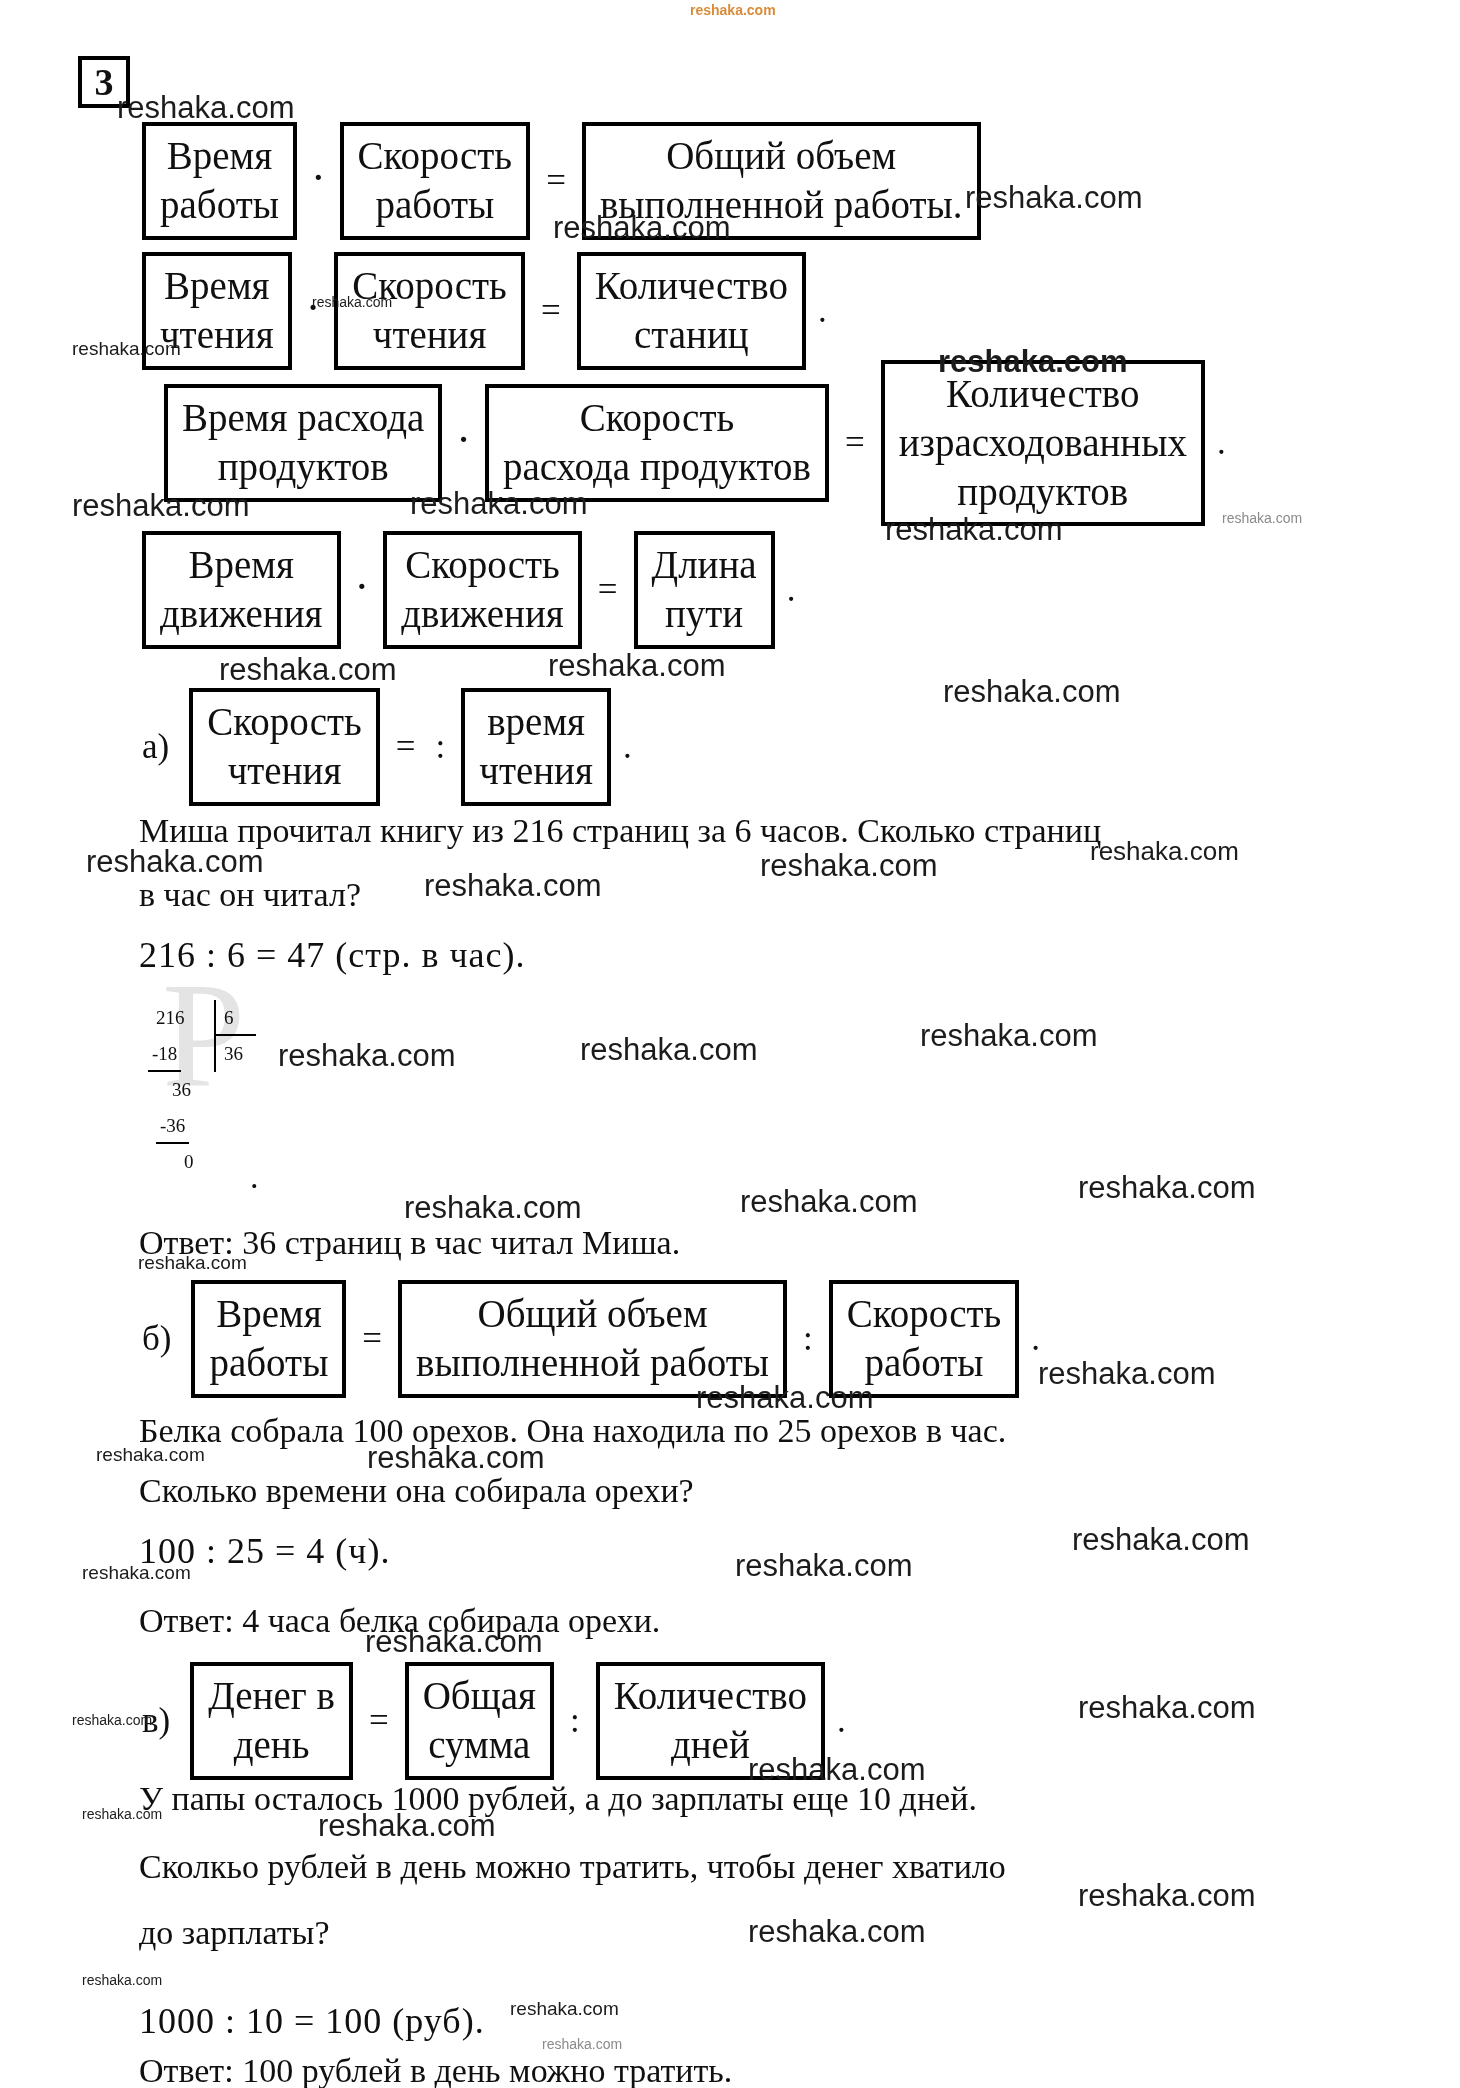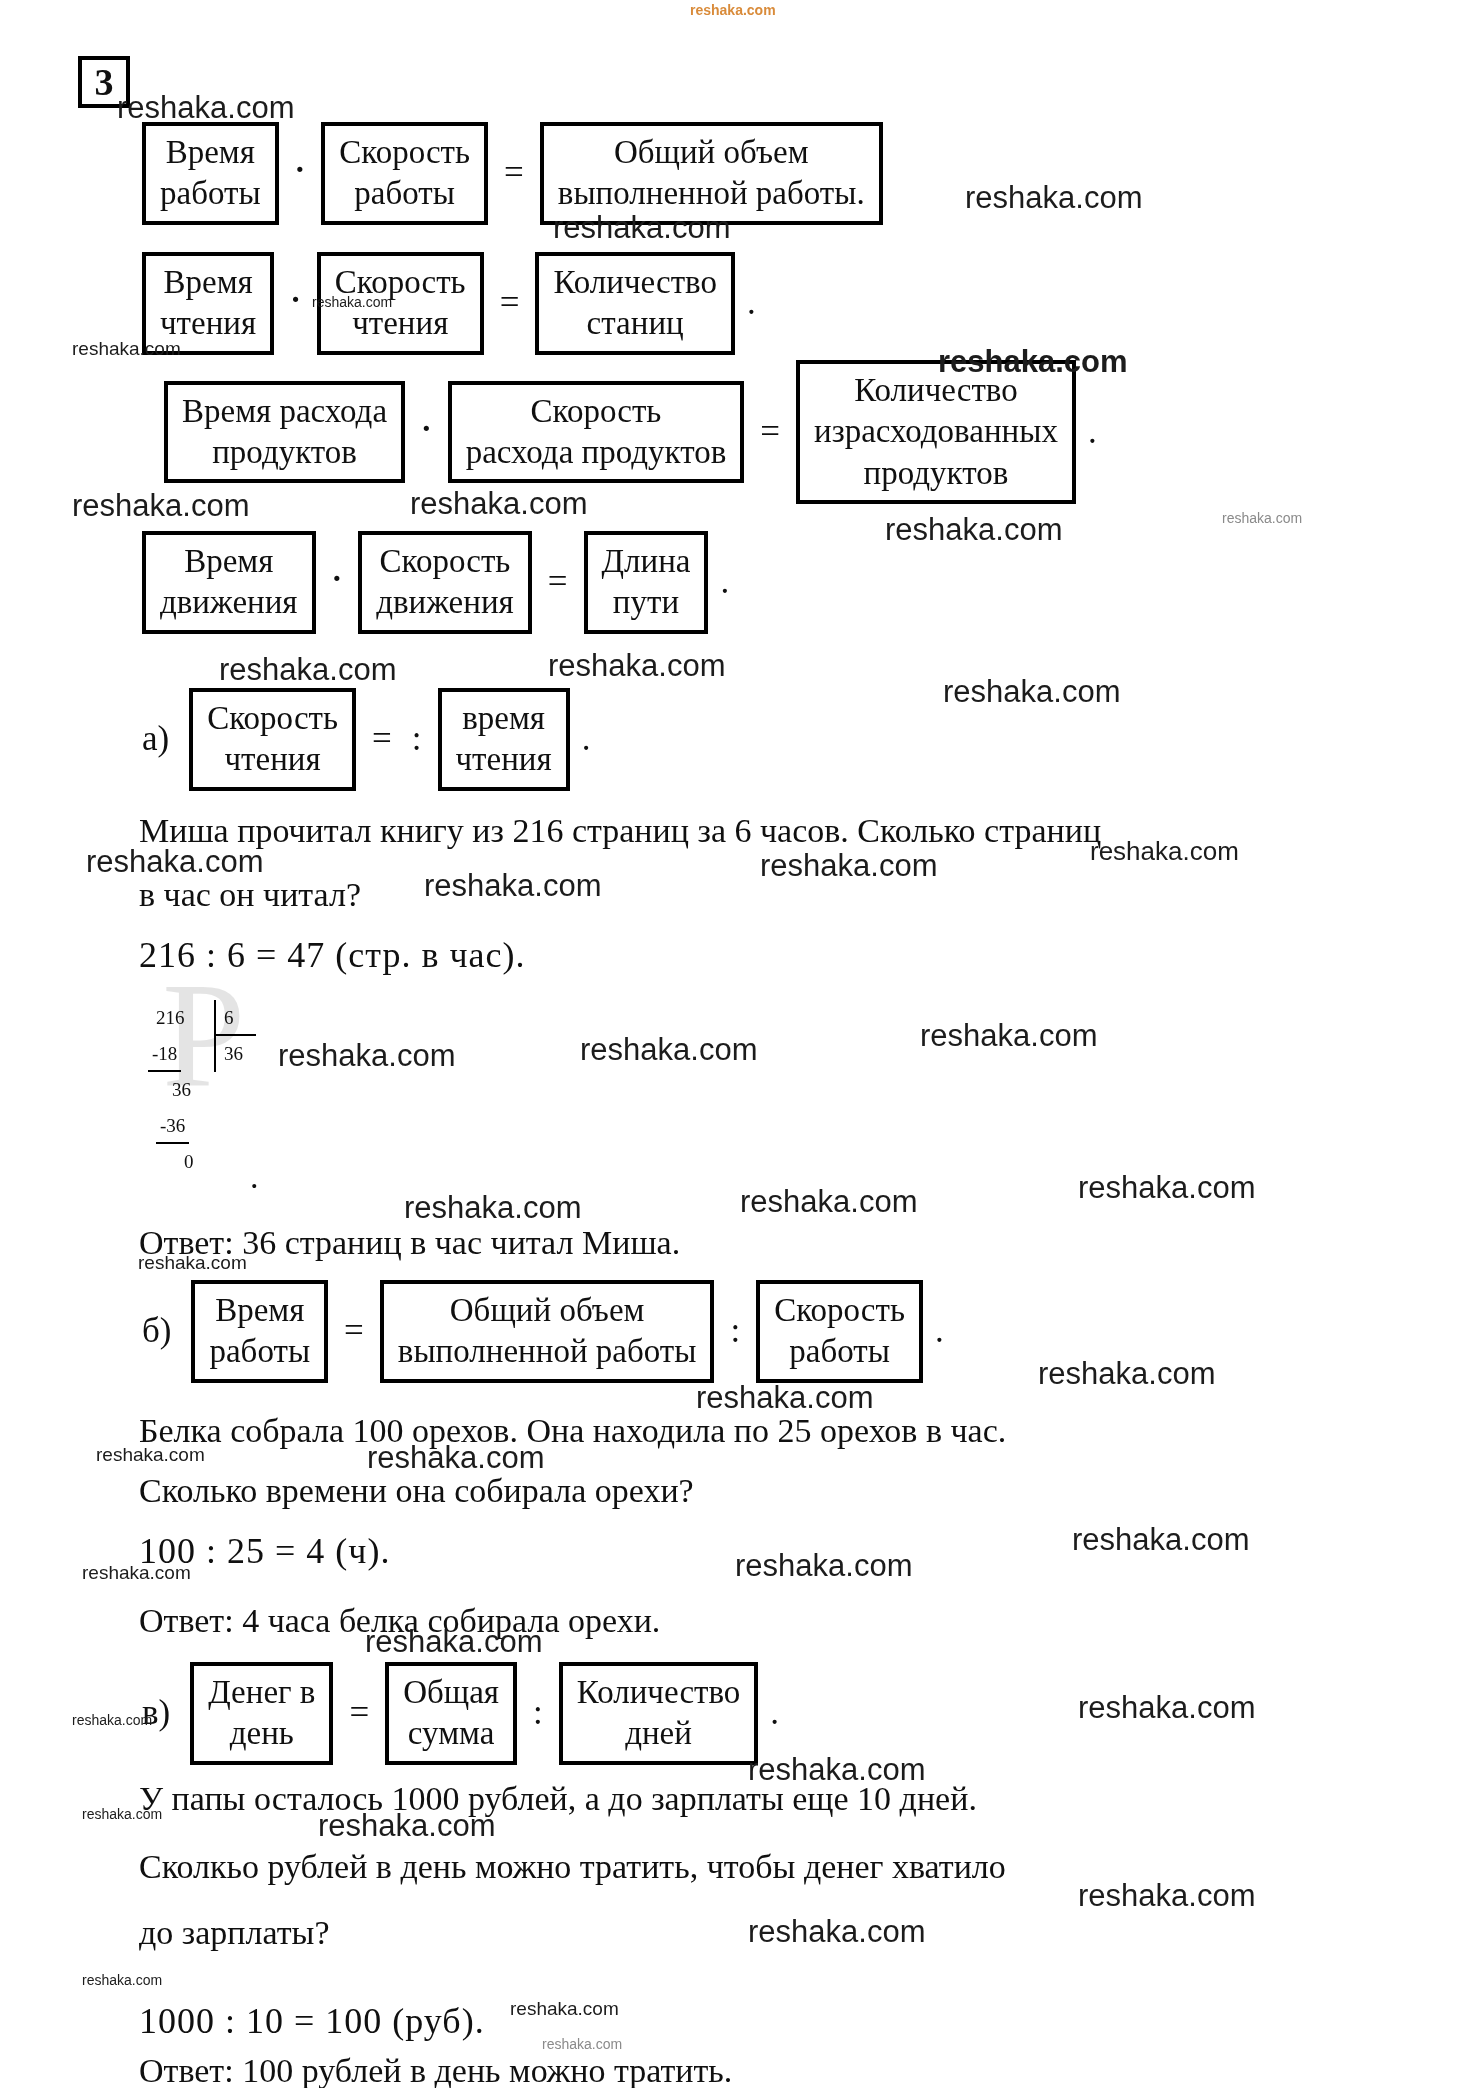--- a/index.html
+++ b/index.html
@@ -9,21 +9,21 @@
     font-family:"Liberation Serif", serif; color:#101010;
   }
   .task-num {
     position:absolute; left:78px; top:56px; width:52px; height:52px;
     border:4px solid #000; display:flex; align-items:center; justify-content:center;
     font-size:38px; font-weight:bold; background:#fff;
   }
   .row { position:absolute; display:flex; align-items:center; gap:12px; z-index:1; }
   .fbox {
     border:4px solid #000; padding:6px 14px; text-align:center;
-    font-size:33px; line-height:1.25; white-space:pre-line; background:#fff;
+    font-size:39px; line-height:1.25; white-space:pre-line; background:#fff;
   }
   .op { font-size:35px; margin:0 4px; }
   .dot { font-size:44px; line-height:1; position:relative; top:-3px; margin:0 2px; }
   .part-label { font-size:35px; margin-right:8px; }
   .period { margin-left:0; }
   .textline { position:absolute; font-size:34px; white-space:nowrap; z-index:1; }
   .eq { position:absolute; font-size:36px; letter-spacing:1px; white-space:nowrap; z-index:1; }
   
   .division { position:absolute; left:148px; top:1000px; display:flex; align-items:flex-start;
               font-size:19px; line-height:36px; z-index:2; }

